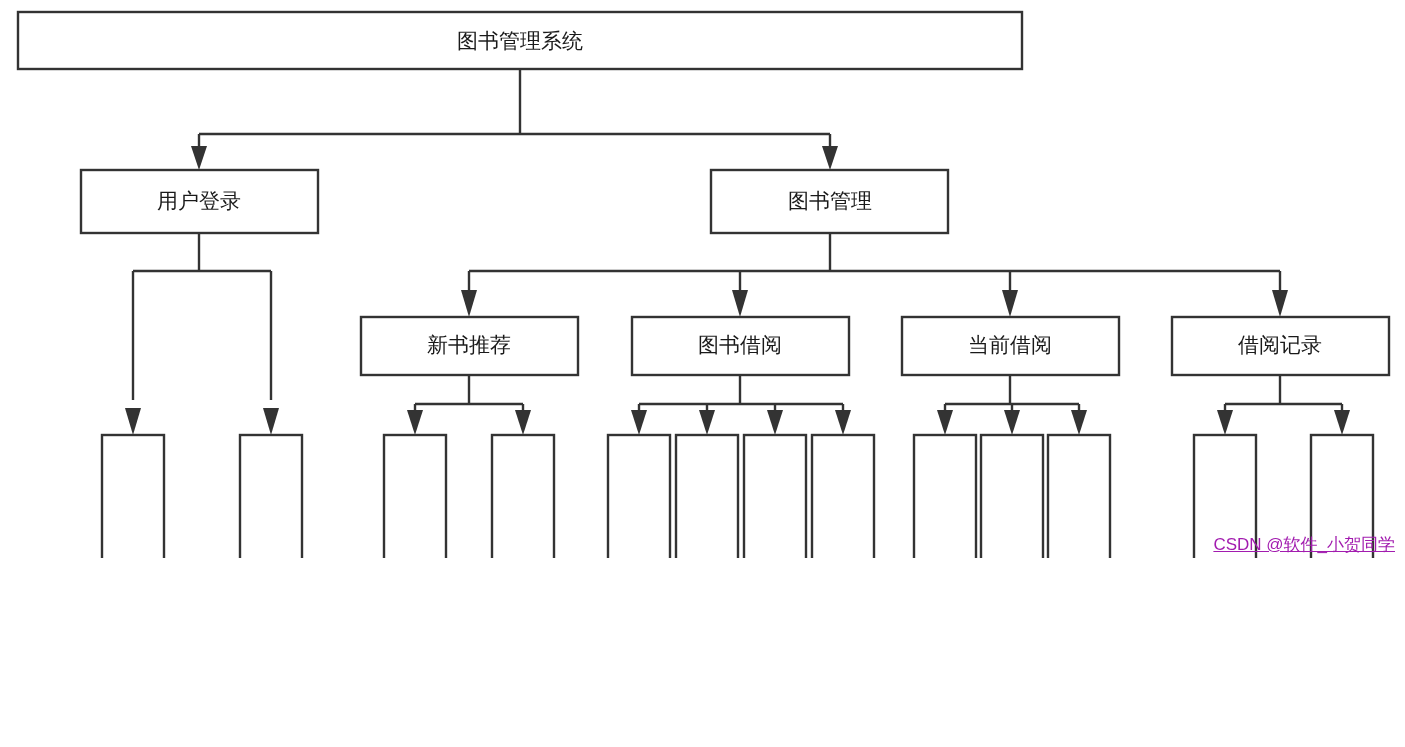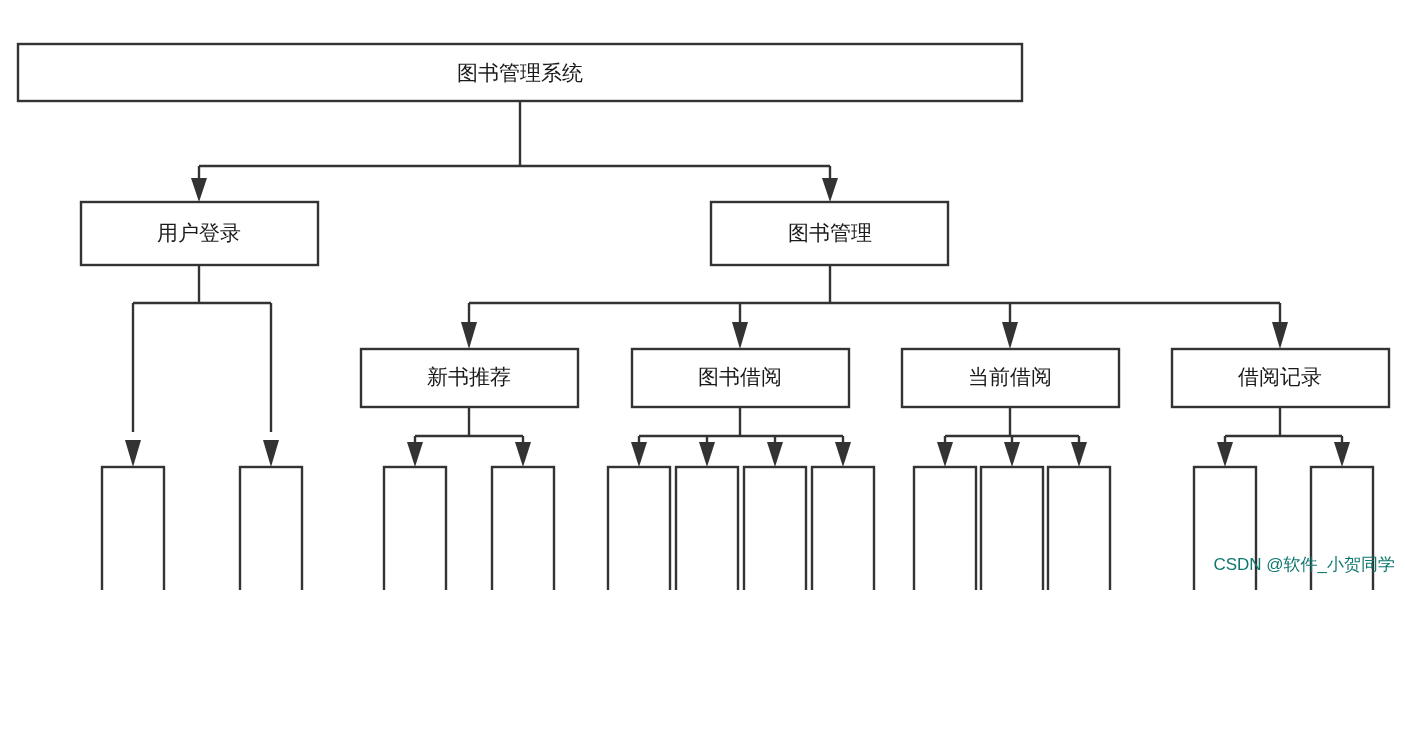--- a/index.html
+++ b/index.html
@@ -9,21 +9,20 @@
   }
   body {
     font-family: "Liberation Sans", "DejaVu Sans", sans-serif;
   }
   #stage {
     position: relative;
     width: 1405px;
     height: 558px;
     background: #ffffff;
     overflow: hidden;
-    margin-top: 32px;
   }
   svg#diagram {
     position: absolute;
     left: 0;
     top: 0;
     width: 1405px;
     height: 747px;
     display: block;
   }
   .node-rect {
@@ -60,26 +59,27 @@
     font-size: 21px;
     line-height: 1.18;
     color: #1a1a1a;
     letter-spacing: 1px;
     white-space: nowrap;
     pointer-events: none;
   }
   .watermark {
     position: absolute;
     right: 10px;
-    bottom: 14px;
+    bottom: 2px;
     font-family: "Liberation Sans", "DejaVu Sans", sans-serif;
     font-size: 17px;
-    color: #0f766e;
+    color: #a21caf;
     white-space: nowrap;
     user-select: none;
+    text-decoration: underline;
   }
 </style>
 </head>
 <body>
 
 <div id="stage">
 
   <svg id="diagram" viewBox="0 0 1405 747">
 
     <g>

